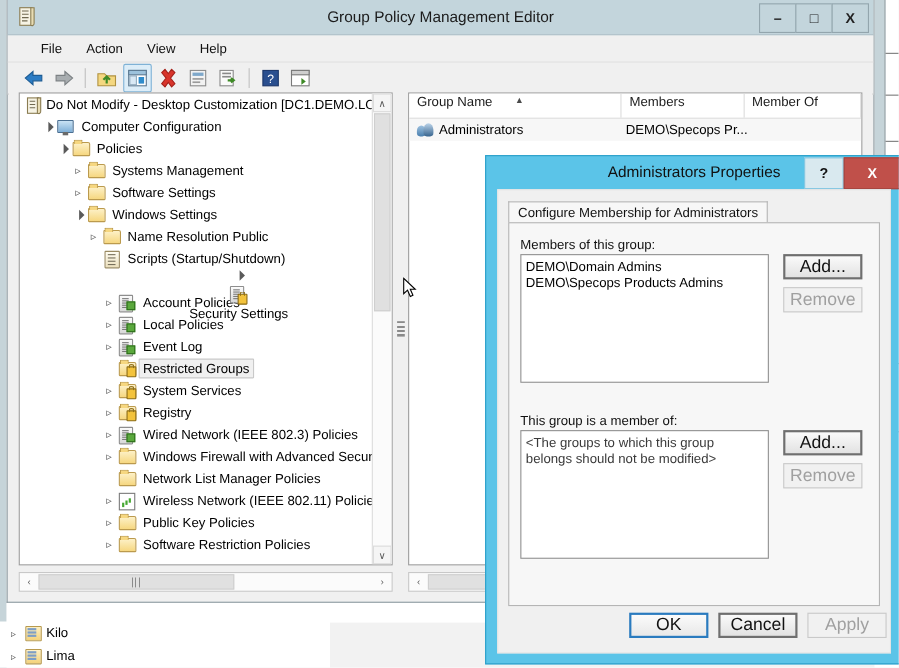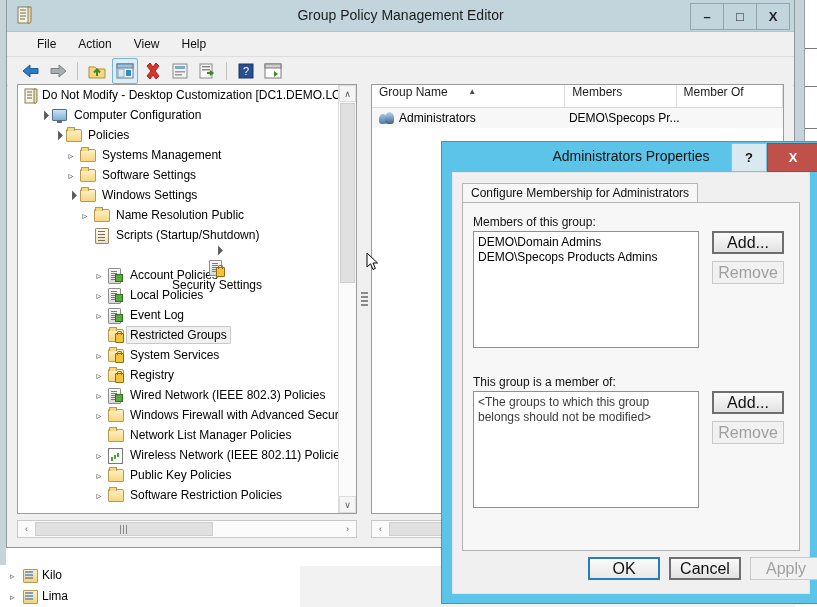--- a/index.html
+++ b/index.html
@@ -151,21 +151,21 @@
   .listbox{position:absolute;background:#fff;border:1px solid #8f8f8f;box-sizing:border-box;
     padding:3px 4px;font-size:12px;line-height:15px;overflow:hidden;cursor:default;}
   .listbox.readonly{color:#3a3a3a;}
   .dlg-btn{position:absolute;height:23px;background:linear-gradient(#fafafa,#e2e2e2);
     border:1px solid #9a9a9a;box-sizing:border-box;display:flex;align-items:center;justify-content:center;
     font-size:16px;color:#111;cursor:default;}
   .dlg-btn.disabled{color:#a0a0a0;background:#f1f1f1;border-color:#c9c9c9;}
   .dlg-btn.default{border:2px solid #2a7bbf;background:linear-gradient(#fbfbfb,#e8e8e8);}
   .dlg-btn.strong{border:2px solid #6f6f6f;}
 
-  .dlg-footer{position:absolute;left:25px;right:9px;bottom:10px;height:26px;}
+  .dlg-footer{position:absolute;left:9px;right:9px;bottom:10px;height:26px;}
 
   
   #mouse-cursor{position:absolute;left:366px;top:252px;width:14px;height:20px;pointer-events:none;}
 </style>
 </head>
 <body>
 
 <div id="desktop-backdrop"></div>
 <div class="bg-col-left"></div>
 <div class="bg-right-panel"></div>

